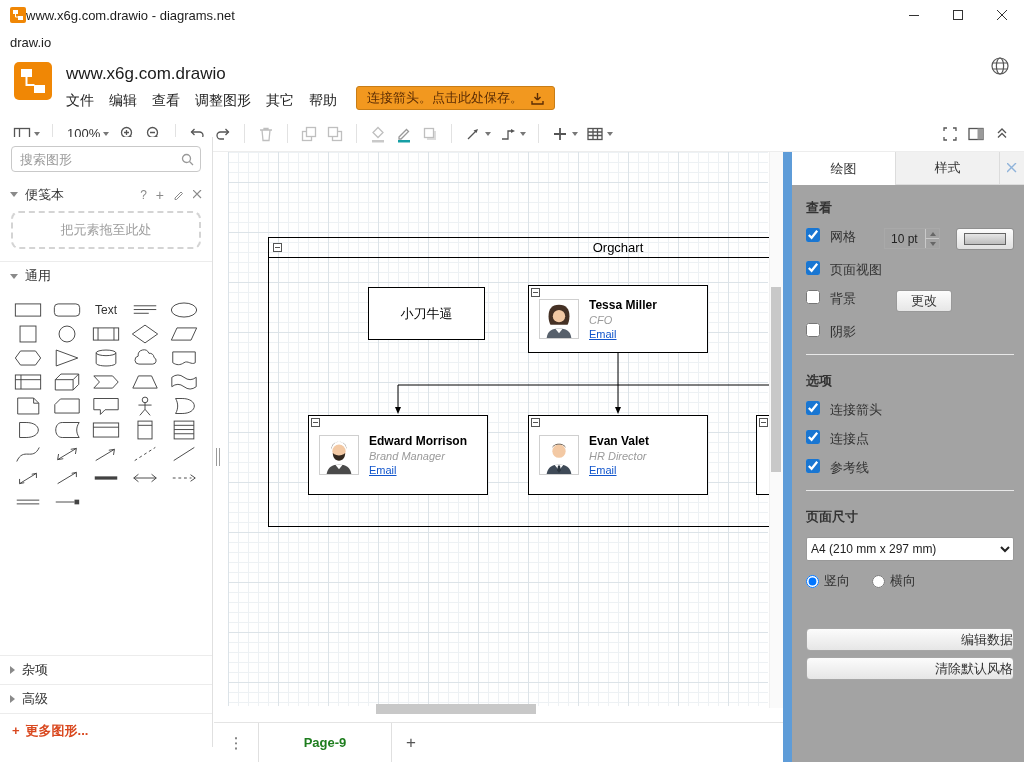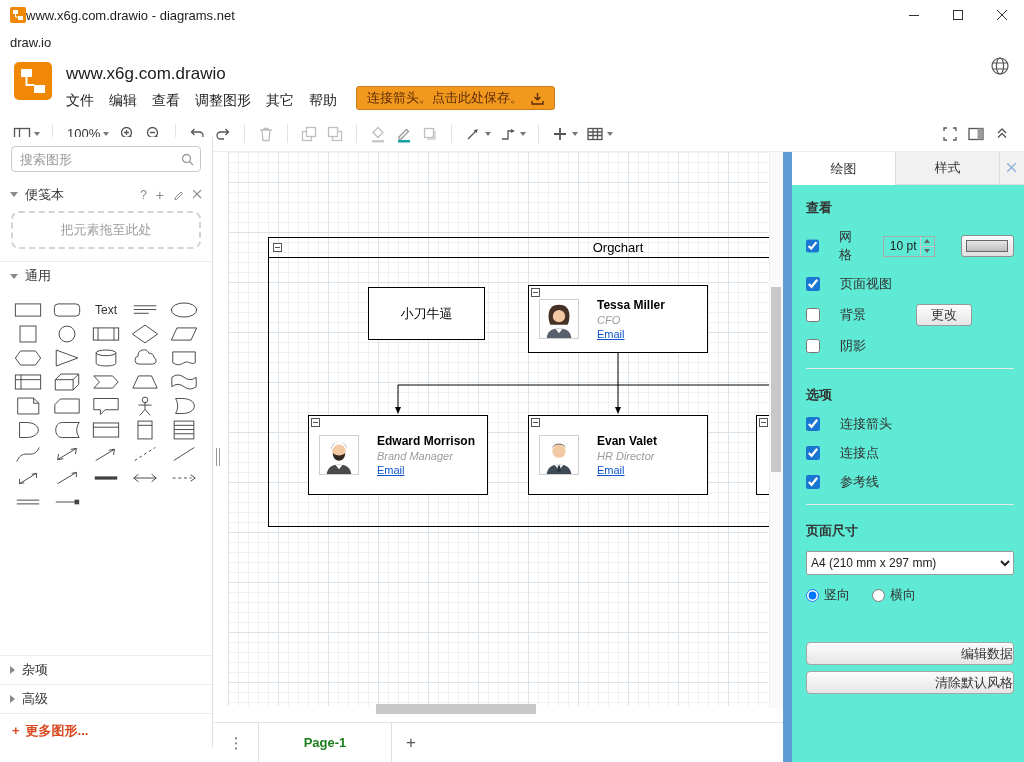--- a/index.html
+++ b/index.html
@@ -85,21 +85,21 @@
   .edges { position:absolute; left:0; top:0; z-index:1; pointer-events:none; }
   .org { position:absolute; left:54px; top:85px; width:700px; height:290px;
          border:1px solid #000; z-index:1; }
   .org-h { height:20px; border-bottom:1px solid #000; display:flex; align-items:center;
            justify-content:center; font-size:13px; color:#000; position:relative; }
   .chip { position:absolute; width:9px; height:9px; border:1px solid #555; background:#fff;
           display:flex; align-items:center; justify-content:center; cursor:pointer; z-index:3; }
   .chip i { display:block; width:5px; height:1px; background:#555; }
   .node { position:absolute; background:#fff; border:1px solid #000; z-index:2; }
   .plain-node { display:flex; align-items:center; justify-content:center; font-size:13px; color:#000; }
-  .m-body { display:flex; align-items:center; gap:18px; height:100%; padding:0 6px 0 10px; }
+  .m-body { display:flex; align-items:center; gap:10px; height:100%; padding:0 6px 0 10px; }
   .avatar { width:40px; height:40px; flex:none; border:1px solid #cfcfcf; background:#fff; overflow:hidden; }
   .m-name { font-weight:bold; font-size:12px; color:#000; margin-bottom:2px; }
   .m-role { font-style:italic; font-size:11px; color:#9a9a9a; margin-bottom:2px; }
   .m-email { font-size:11px; color:#1155cc; text-decoration:underline; cursor:pointer; }
   .split { position:absolute; left:2px; top:296px; width:4px; height:18px;
            border-left:1px solid #9a9a9a; border-right:1px solid #9a9a9a; z-index:4; cursor:col-resize; }
   .vtrack { position:absolute; right:0; top:0; width:14px; height:556px; background:#fafafa;
             border-left:1px solid #f0f0f0; z-index:5; }
   .vthumb { position:absolute; right:2px; top:135px; width:10px; height:185px; background:#c8c8c8; z-index:6; }
   .hthumb { position:absolute; left:162px; bottom:8px; width:160px; height:10px; background:#c8c8c8; z-index:6; }
@@ -110,32 +110,32 @@
   .pages-menu { width:44px; display:flex; align-items:center; justify-content:center;
                 color:#666; font-size:15px; cursor:pointer; }
   .page-tab { width:134px; border-left:1px solid #e0e0e0; border-right:1px solid #e0e0e0;
               display:flex; align-items:center; justify-content:center; color:#1e7d1e;
               font-weight:bold; font-size:13px; background:#fff; cursor:pointer; }
   .add-page { width:38px; display:flex; align-items:center; justify-content:center;
               color:#555; font-size:17px; cursor:pointer; }
 
   
   .strip { position:absolute; left:783px; top:152px; width:9px; height:610px; background:#5e9cd8; cursor:pointer; }
-  .panel { position:absolute; left:792px; top:152px; width:232px; height:610px; background:#5eead4;
+  .panel { position:absolute; left:792px; top:152px; width:232px; height:610px; background:#a3a3a3;
            font-size:13px; color:#333; display:flex; flex-direction:column; }
   .ptabs { display:flex; height:33px; }
   .ptab { width:104px; display:flex; align-items:center; justify-content:center;
           border-right:1px solid #dcdcdc; cursor:pointer; }
   .ptab.active { background:#fff; }
   .ptab.inactive { background:#f1f1f1; border-bottom:1px solid #dcdcdc; }
   .ptab-rest { flex:1; background:#f1f1f1; border-bottom:1px solid #dcdcdc;
                display:flex; align-items:center; justify-content:center; cursor:pointer; }
   .pcontent { padding:10px 10px 10px 14px; flex:1; display:flex; flex-direction:column; }
   .phead { font-weight:bold; margin:4px 0 11px; }
-  .prow { display:flex; align-items:center; gap:20px; margin-bottom:11px; }
+  .prow { display:flex; align-items:flex-start; gap:10px; margin-bottom:11px; }
   .prow input[type=checkbox], .prow input[type=radio] { width:14px; height:14px; accent-color:#1976d2; }
   .numbox { margin-left:auto; width:56px; height:21px; border:1px solid #a9a9a9; position:relative;
             display:flex; align-items:center; font-size:12px; padding-left:6px; color:#222; cursor:text; }
   .spin { position:absolute; right:0; top:0; width:14px; height:100%; border-left:1px solid #c9c9c9;
           display:flex; flex-direction:column; }
   .spin div { flex:1; display:flex; align-items:center; justify-content:center; }
   .spin div + div { border-top:1px solid #c9c9c9; }
   .tri-up-s { width:0;height:0;border-left:3px solid transparent;border-right:3px solid transparent;border-bottom:4px solid #666; }
   .tri-dn-s { width:0;height:0;border-left:3px solid transparent;border-right:3px solid transparent;border-top:4px solid #666; }
   .colorbtn { width:58px; height:22px; margin-left:6px; border:1px solid #8f8f8f; border-radius:3px;
@@ -716,21 +716,21 @@
 
   <div class="split"></div>
   <div class="vtrack"></div>
   <div class="vthumb"></div>
   <div class="hthumb"></div>
 </div>
 
 <div class="footer">
   <div class="pages-menu">⋮</div>
   <div class="page-tab">
-    <span>Page-1</span>
+    <span>Page-9</span>
   </div>
   <div class="add-page">+</div>
 </div>
 
 <div class="strip"></div>
 
 <div class="panel">
   <div class="ptabs">
     <div class="ptab active">
       <span>绘图</span>

